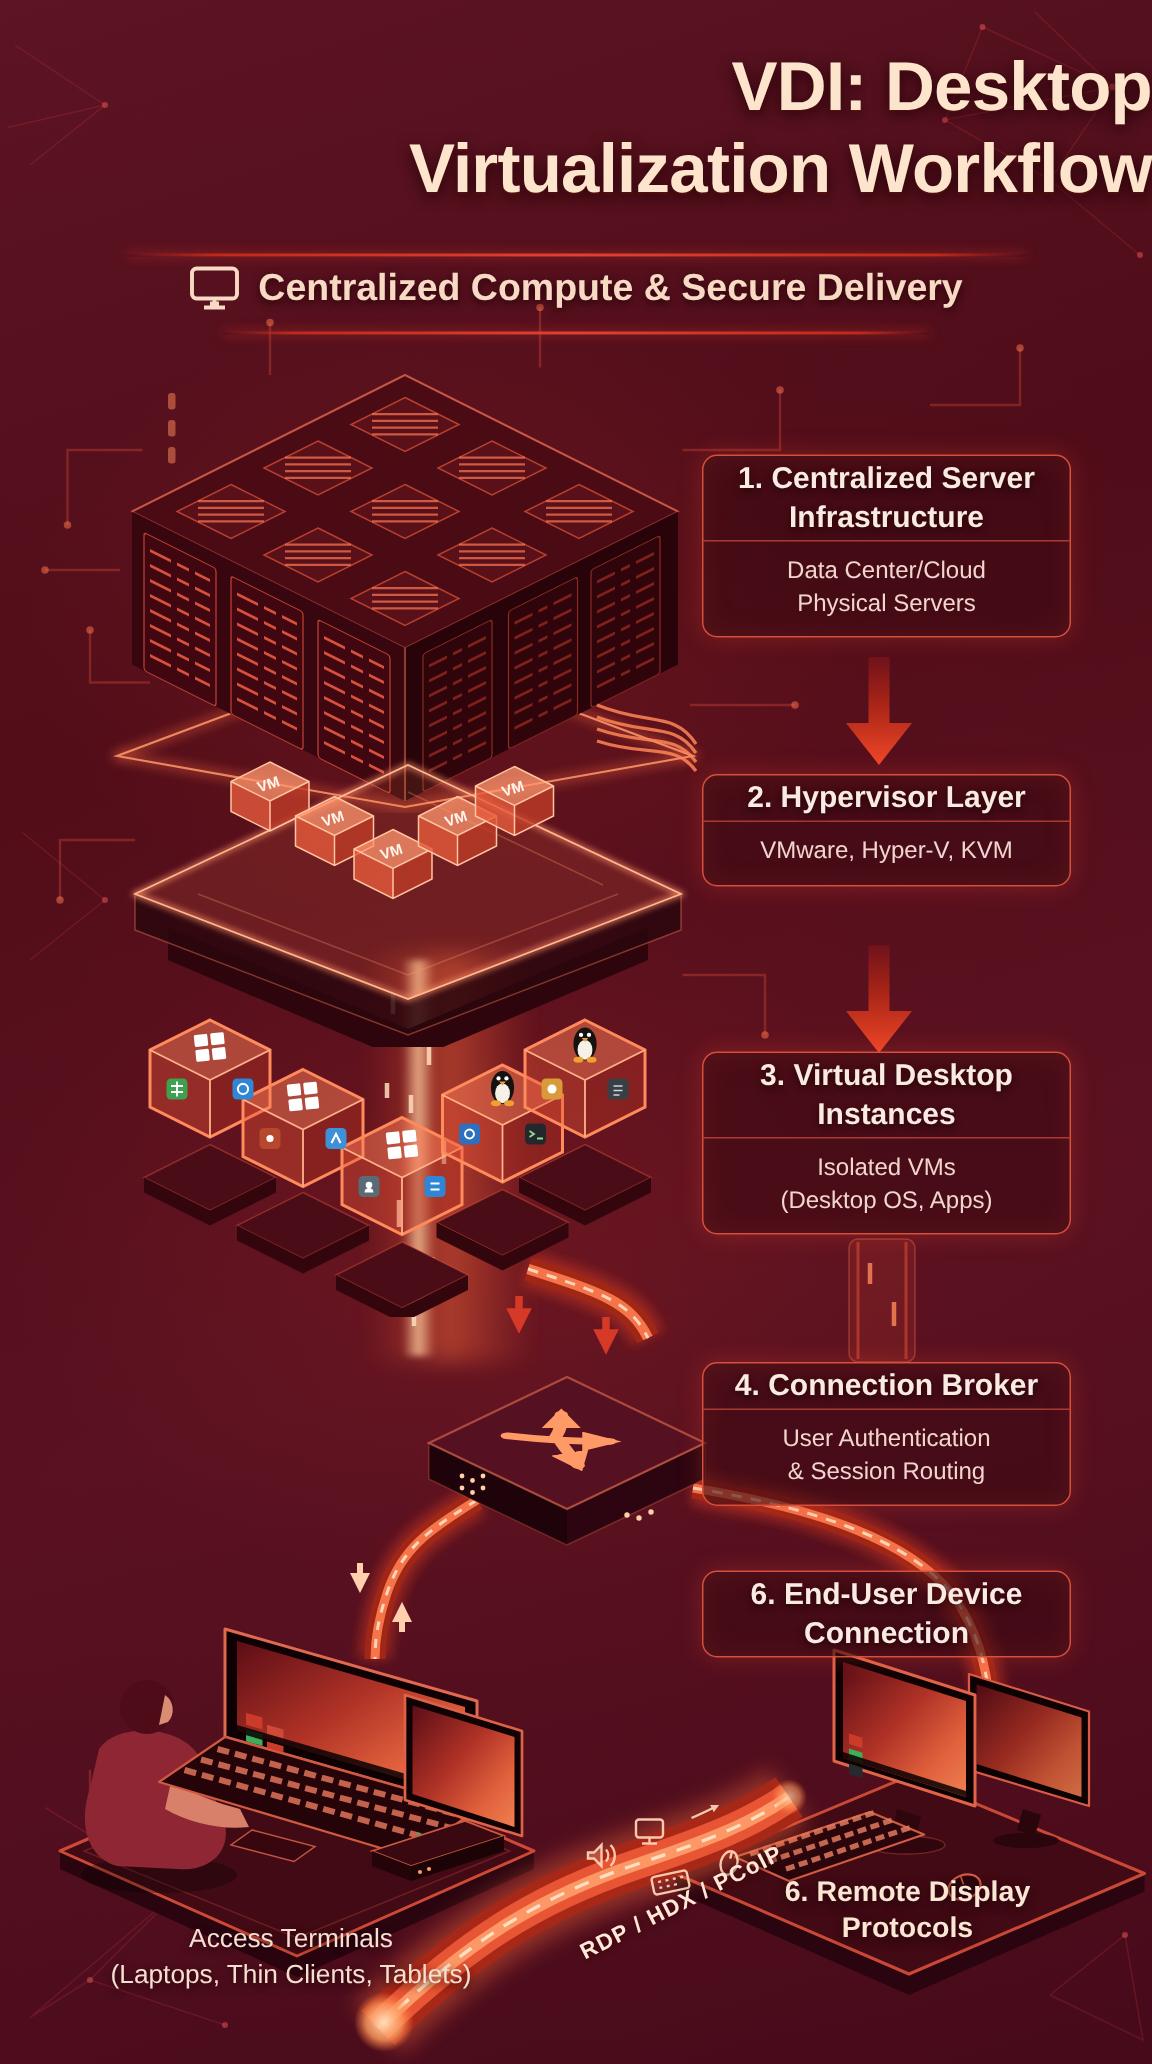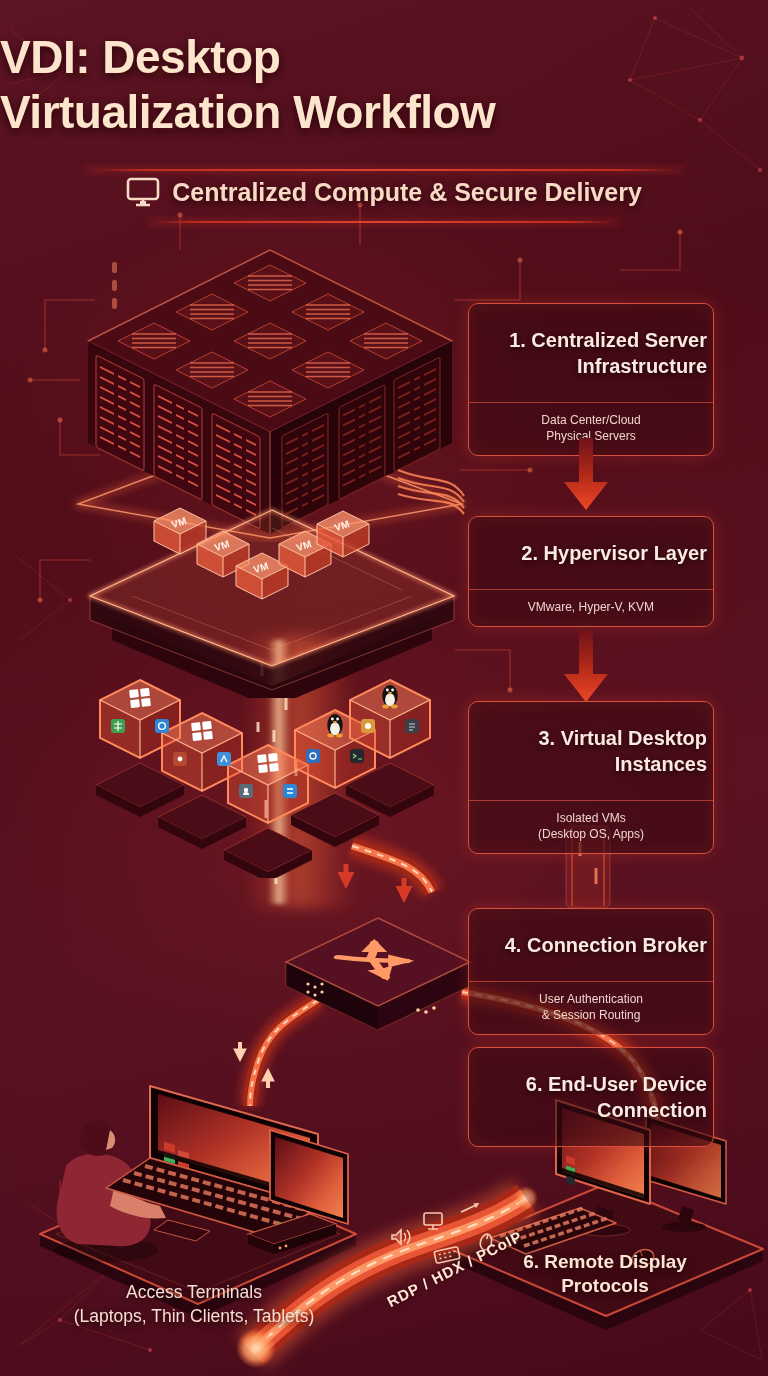--- a/index.html
+++ b/index.html
@@ -6,38 +6,38 @@
   body{display:flex;justify-content:center;font-family:"Liberation Sans",sans-serif;}
   #canvas{position:relative;width:768px;height:1376px;overflow:hidden;
     background:
       radial-gradient(ellipse 420px 300px at 40% 30%, rgba(255,84,48,.10), transparent 70%),
       radial-gradient(ellipse 460px 340px at 42% 60%, rgba(255,70,40,.09), transparent 70%),
       radial-gradient(ellipse 900px 700px at 50% 50%, rgba(120,20,30,.25), transparent 100%),
       linear-gradient(163deg,#5d1424 0%,#4c0c18 32%,#561121 62%,#470a1a 100%);}
   .layer{position:absolute;left:0;top:0;width:768px;height:1376px;}
   .pre{white-space:pre-line;}
   
-  .title{position:absolute;top:30px;left:0;right:0;text-align:left;font-size:46px;font-weight:bold;
+  .title{position:absolute;top:30px;left:0;right:0;text-align:right;font-size:46px;font-weight:bold;
     color:#fce4cd;line-height:1.2;letter-spacing:-.5px;
     text-shadow:0 3px 10px rgba(30,0,6,.9),0 1px 0 rgba(130,25,12,.7);z-index:6;}
   .divider{position:absolute;height:2px;z-index:6;
     background:linear-gradient(90deg,rgba(150,25,20,0),#c02a1c 10%,#e04230 50%,#c02a1c 90%,rgba(150,25,20,0));
     box-shadow:0 0 7px rgba(255,70,45,.55);}
   #div1{top:169px;left:84px;width:600px;}
   #div2{top:221px;left:148px;width:472px;}
   .subtitle-row{position:absolute;top:177px;left:0;right:0;display:flex;align-items:center;
     justify-content:center;gap:12px;font-size:25px;font-weight:bold;color:#f8dac4;
     text-shadow:0 2px 6px rgba(30,0,6,.85);z-index:6;}
   
   .step-box{position:absolute;left:468px;width:244px;border:1.5px solid #d84f3b;border-radius:10px;
     background:rgba(60,10,20,.62);z-index:6;
     box-shadow:0 0 16px rgba(232,72,46,.28), inset 0 0 20px rgba(232,84,52,.10);}
-  .step-title{font-weight:bold;font-size:20px;color:#f9eae2;text-align:right;
-    padding:23px 6px;line-height:1.3;text-shadow:0 2px 5px rgba(30,0,5,.8);}
-  .step-sub{border-top:1px solid rgba(224,84,64,.65);font-size:12px;color:#f2d5cd;
+  .step-title{font-weight:bold;font-size:20px;color:#f9eae2;text-align:center;
+    padding:2px 6px;line-height:1.3;text-shadow:0 2px 5px rgba(30,0,5,.8);}
+  .step-sub{border-top:1px solid rgba(224,84,64,.65);font-size:16px;color:#f2d5cd;
     text-align:center;padding:9px 6px 11px;line-height:1.35;}
   #box1{top:303px;} #box2{top:516px;} #box3{top:701px;} #box4{top:908px;} #box5{top:1047px;}
   .flow-arrow{position:absolute;left:556px;width:60px;height:76px;z-index:6;}
   #arrow1{top:436px;} #arrow2{top:628px;}
   .step6{position:absolute;left:458px;top:1250px;width:294px;text-align:center;font-size:19px;
     font-weight:bold;color:#fbe6d4;line-height:1.25;z-index:6;text-shadow:0 2px 8px rgba(30,0,5,.9);}
   .access{position:absolute;left:14px;top:1281px;width:360px;text-align:center;font-size:17.5px;
     color:#f6ded2;line-height:1.35;z-index:6;text-shadow:0 2px 6px rgba(30,0,5,.85);}
   .rdp{position:absolute;left:388px;top:1294px;font-size:15px;font-weight:bold;color:#ffe8d8;
     transform:rotate(-27deg);transform-origin:0 50%;letter-spacing:1px;white-space:nowrap;

